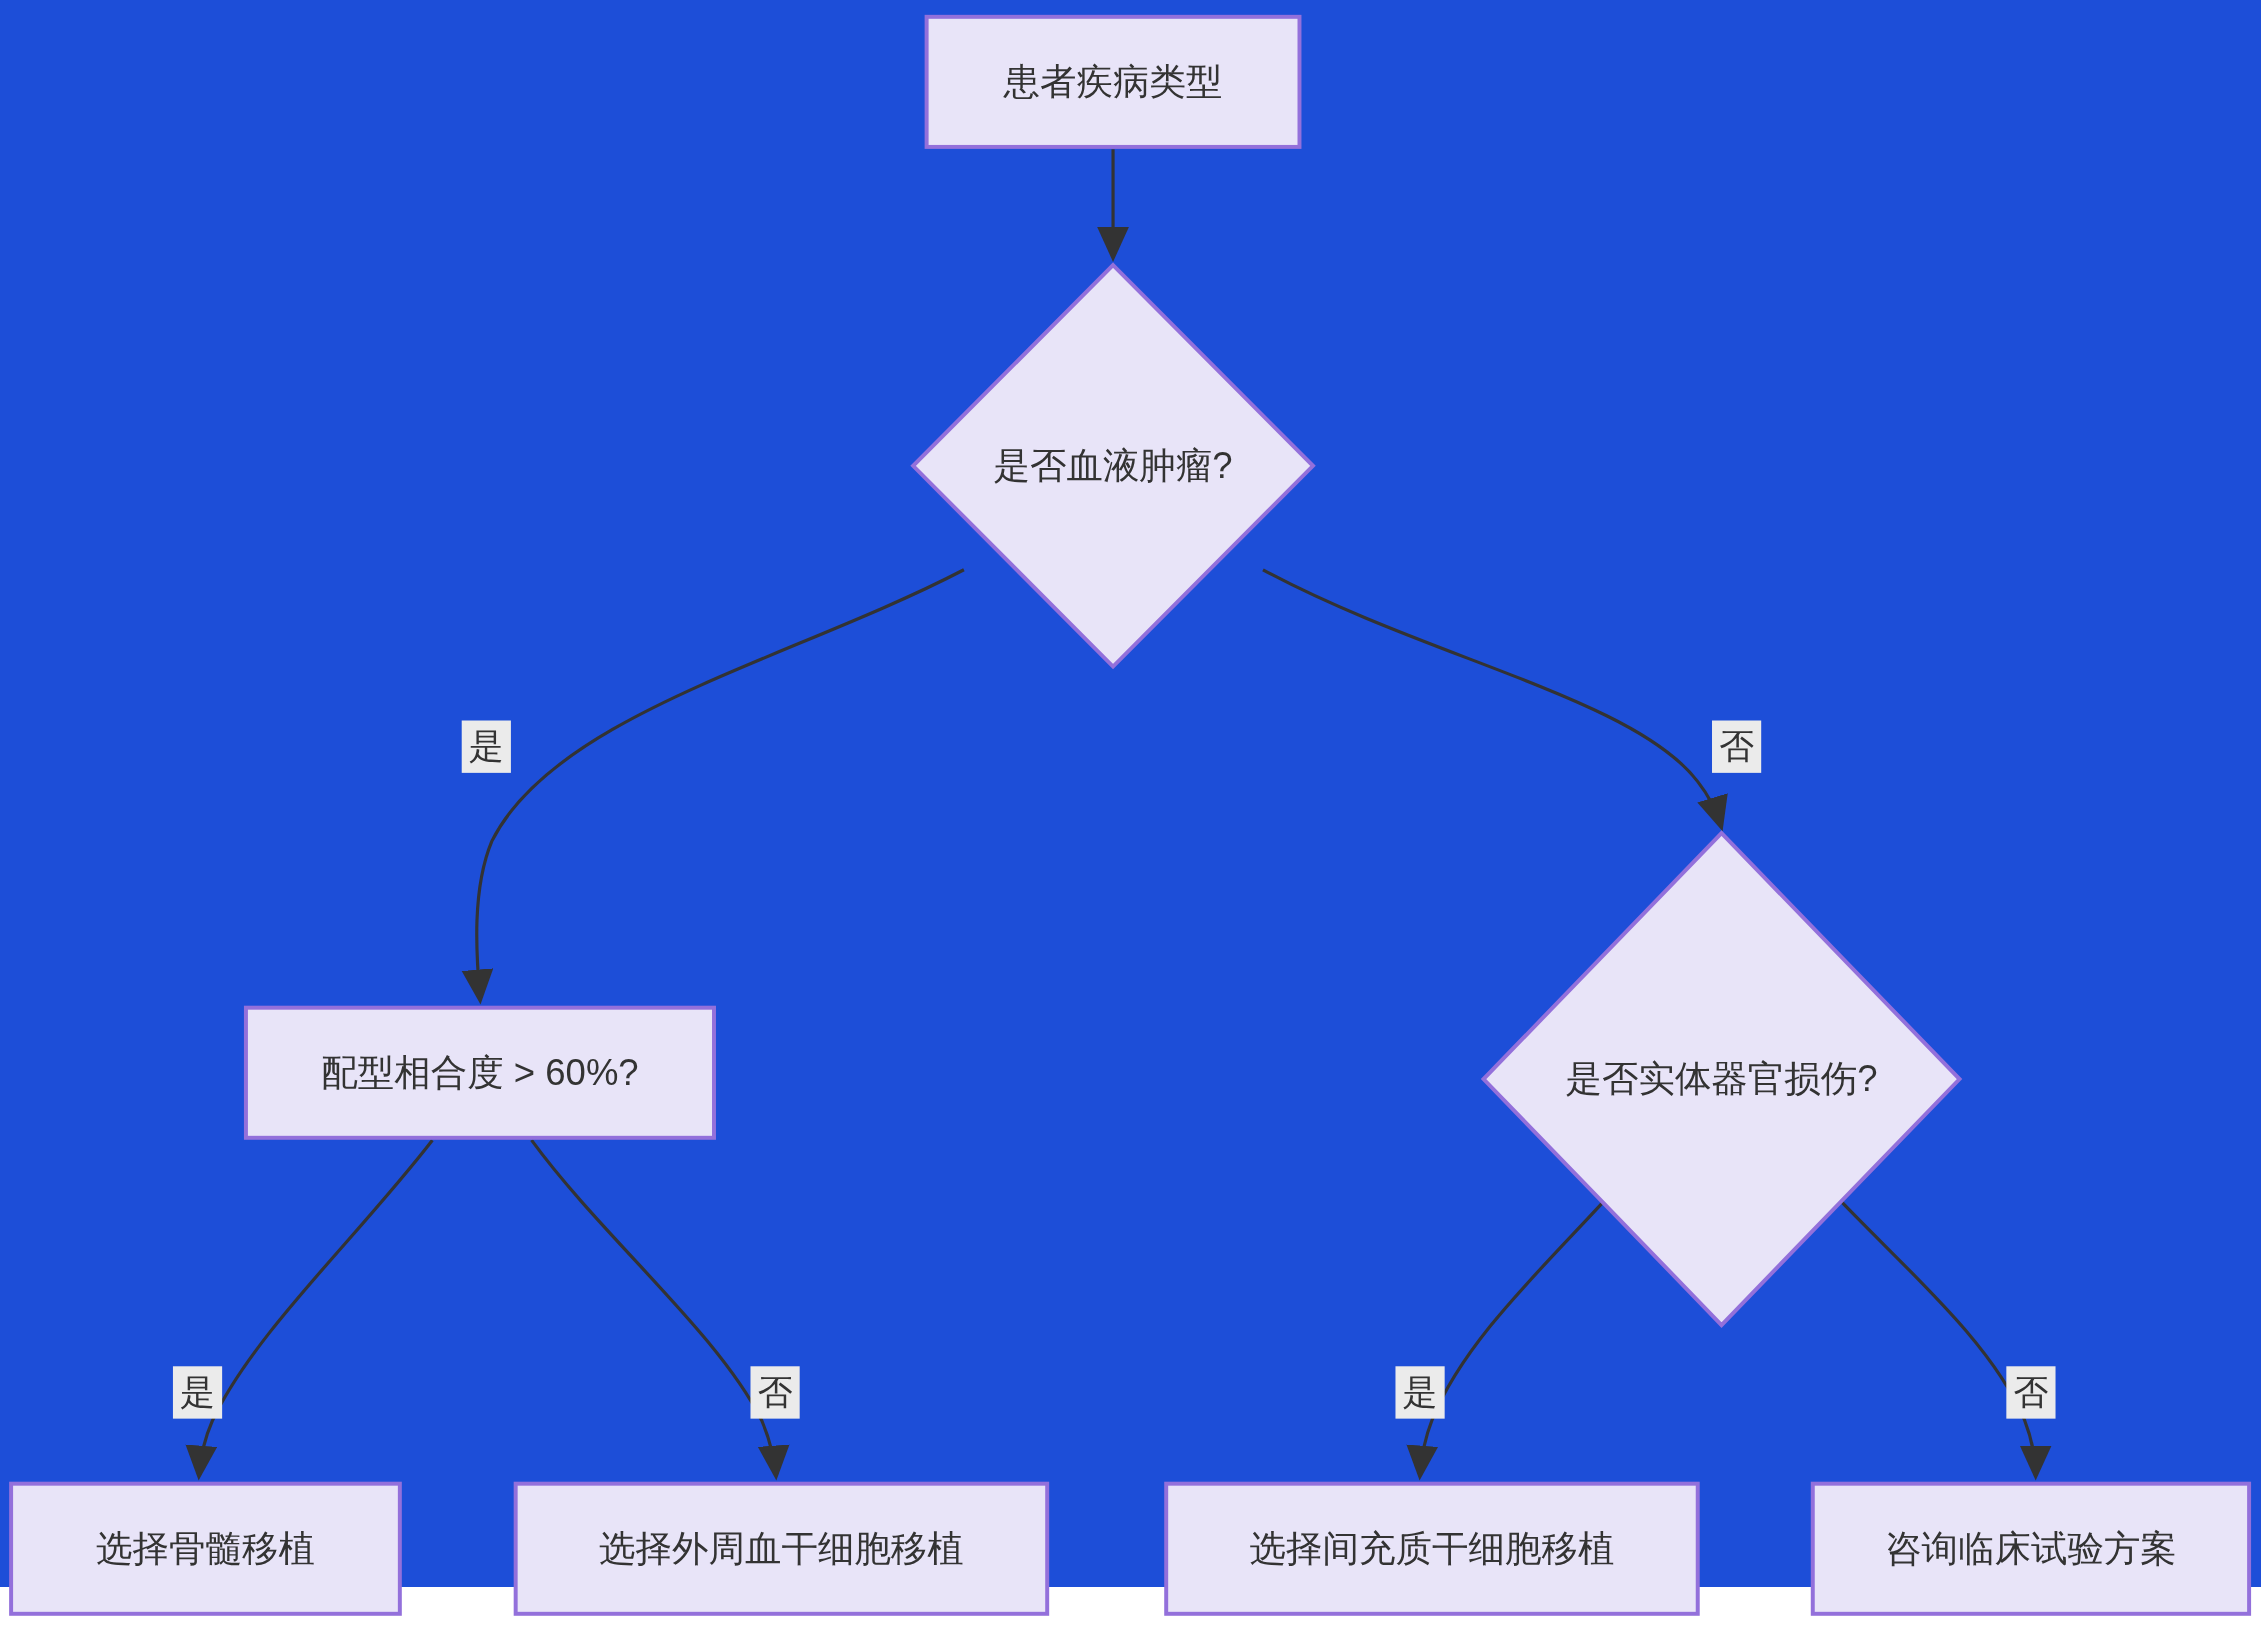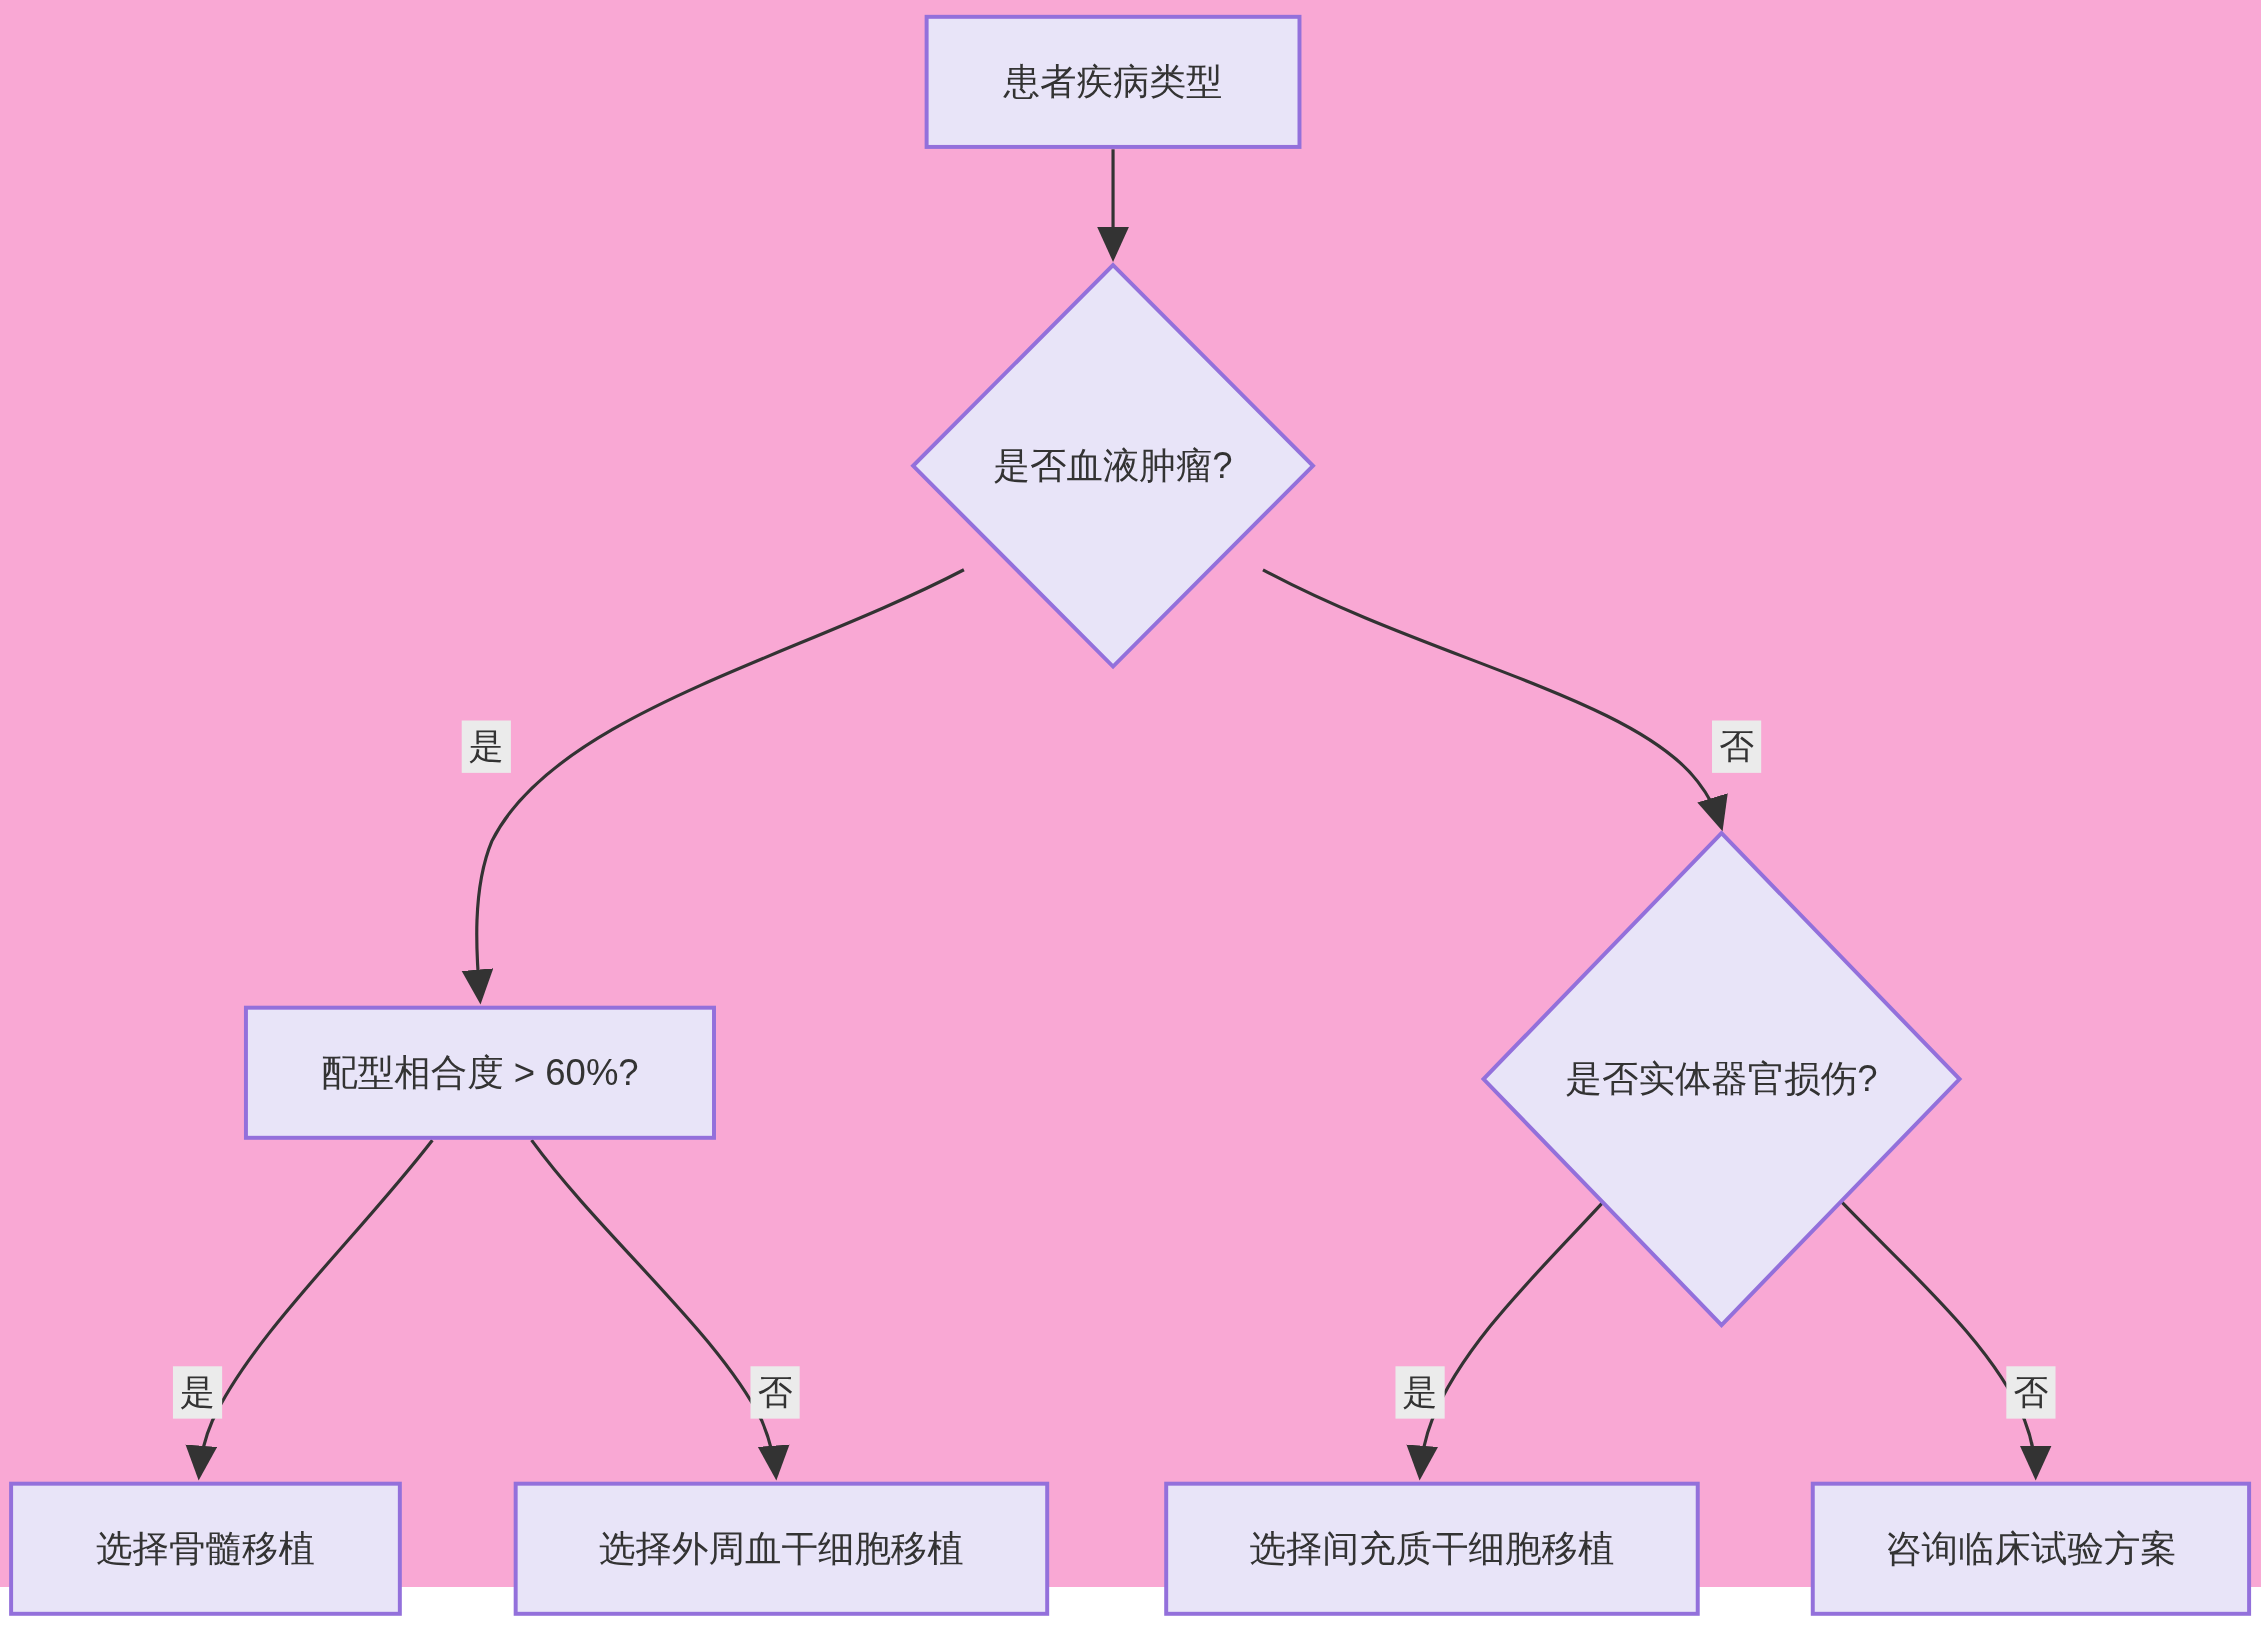--- a/index.html
+++ b/index.html
@@ -10,21 +10,21 @@
   body {
     width: 2261px;
     height: 1633px;
     font-family: "Liberation Sans", "DejaVu Sans", sans-serif;
     overflow: hidden;
   }
   #flowchart-root {
     position: relative;
     width: 2261px;
     height: 1587px;
-    background: #f9a8d4;
+    background: #1d4ed8;
     text-align: right;
   }
   svg#diagram {
     display: block;
     width: 2261px;
     height: 1633px;
   }
   .node-shape {
     fill: #E8E4F8;
     stroke: #9370DB;

